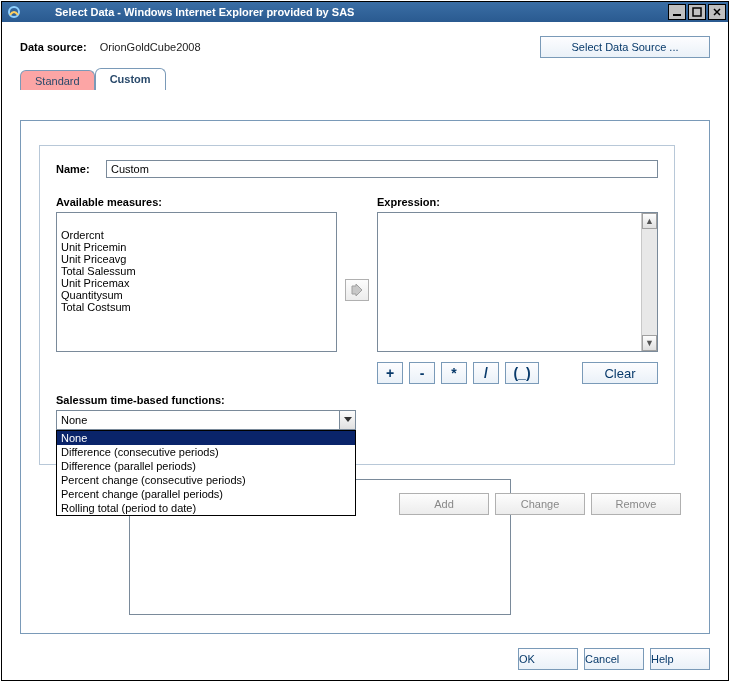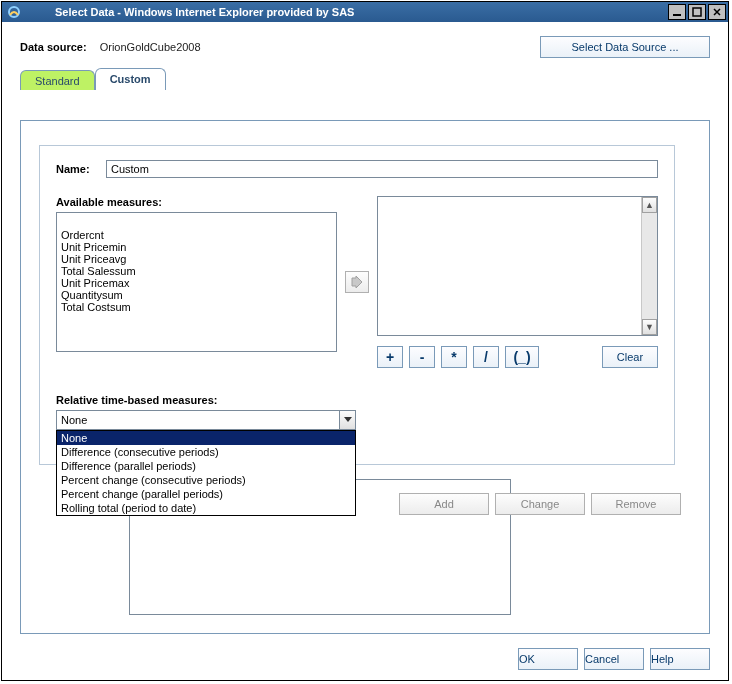--- a/index.html
+++ b/index.html
@@ -64,21 +64,21 @@
   }
   .tabs {
     display:flex; gap:0; margin-top:4px;
     position:relative;
   }
   .tab {
     padding: 4px 14px;
     border: 1px solid #7a9ab8;
     border-bottom: none;
     border-radius: 6px 6px 0 0;
-    background:#bef264;
+    background:#fca5a5;
     color:#2a4a6b;
     position:relative;
     cursor:pointer;
   }
   .tab.inactive { margin-top:2px; height:20px;}
   .tab.active {
     font-weight:bold;
     background:#fff;
     z-index:2;
     height:22px;
@@ -153,21 +153,21 @@
   }
   .opbtn, .clearbtn {
     height:22px;
     border:1px solid #7a9ab8;
     background:linear-gradient(#fdfdff,#eaf1f8);
     color:#083a6b;
     display:flex;align-items:center;justify-content:center;
     cursor:pointer;
   }
   .opbtn { width:26px; font-weight:bold; font-size:14px;}
-  .clearbtn { width:56px; margin-left:auto; font-size:11px;}
+  .clearbtn { width:76px; margin-left:auto; font-size:13px;}
   .rtf-area {
     position:absolute;
     top: 248px; left:16px;
     width: 300px;
   }
   .dropdown {
     position:relative;
     height:20px;
     border:1px solid #7a8a9a;
     background:#fff;
@@ -308,20 +308,21 @@
 
           <div class="mid">
             <div class="arrow-btn">
               <svg width="14" height="12">
                 <path d="M2 2 L2 10 L6 10 L6 12 L12 6 L6 0 L6 2 Z" fill="#c8c8c8" stroke="#a0a0a0"></path>
               </svg>
             </div>
           </div>
 
           <div class="col">
+            <span class="lbl">Expression:</span>
             <div class="exprbox">
               <div class="scrollbar-v">
                 <div class="arr">▲</div>
                 <div class="arr">▼</div>
               </div>
             </div>
             <div class="exprtoolbar">
               <div class="opbtn">
                   <span>+</span>
                 </div>
@@ -338,21 +339,21 @@
                   <span>(_)</span>
                 </div>
               <div class="clearbtn">
                   <span>Clear</span>
                 </div>
             </div>
           </div>
         </div>
 
         <div class="rtf-area">
-          <div class="lbl" style="margin-bottom:4px">Relative time-based measures:</div>
+          <div class="lbl" style="margin-bottom:4px">Salessum time-based functions:</div>
           <div class="dropdown">
             <span class="dd-text">None</span>
             <span class="dd-btn">
               <svg width="8" height="6">
                   <path d="M0 0 L8 0 L4 5 Z" fill="#333"></path>
                 </svg>
             </span>
             <div class="dd-menu" id="rtf-menu">
                 <div class="sel">None</div>
                 <div>Difference (consecutive periods)</div>

